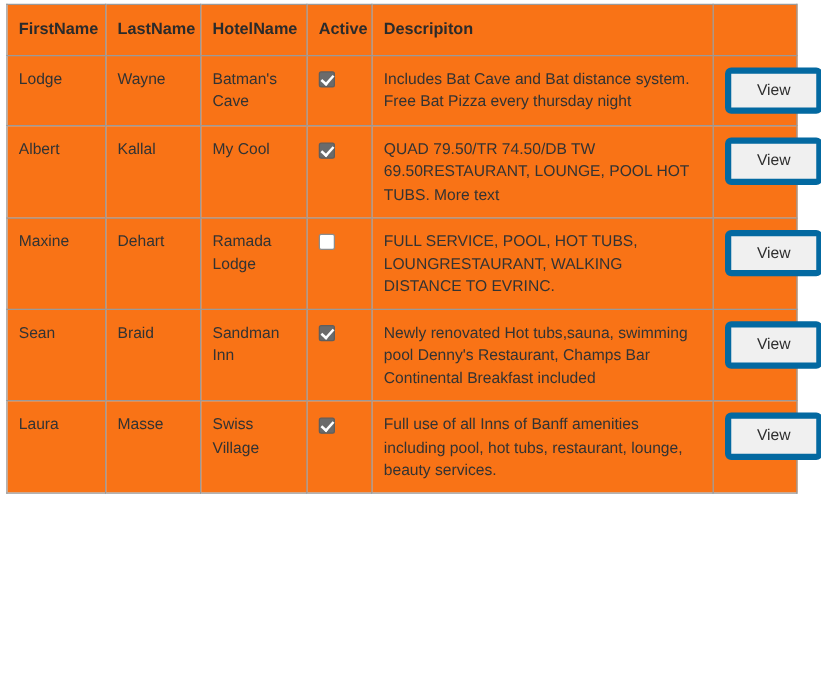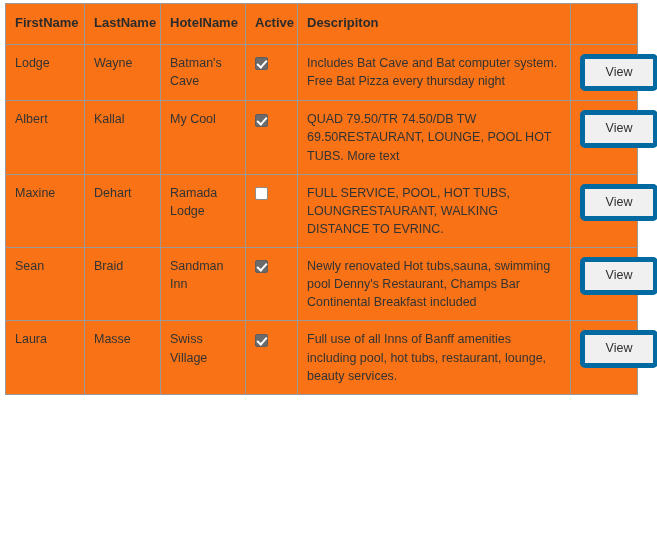--- a/index.html
+++ b/index.html
@@ -145,21 +145,21 @@
         <th>Descripiton</th>
         <th class="hdr-blank"></th>
       </tr>
     </thead>
     <tbody id="grid-body">
         <tr>
           <td class="cell-first hl">Lodge</td>
           <td class="cell-last hl">Wayne</td>
           <td class="cell-hotel hl">Batman's Cave</td>
           <td class="cell-active"><span class="cbx checked"></span></td>
-          <td class="cell-desc hl">Includes Bat Cave and Bat computer system. Free Bat Pizza every thursday night</td>
+          <td class="cell-desc hl">Includes Bat Cave and Bat distance system. Free Bat Pizza every thursday night</td>
           <td class="cell-action"><span class="view-btn">View</span></td>
         </tr>
         <tr>
           <td class="cell-first hl">Albert</td>
           <td class="cell-last hl">Kallal</td>
           <td class="cell-hotel hl">My Cool</td>
           <td class="cell-active"><span class="cbx checked"></span></td>
           <td class="cell-desc hl">QUAD 79.50/TR 74.50/DB TW 69.50RESTAURANT, LOUNGE, POOL HOT TUBS. More text</td>
           <td class="cell-action"><span class="view-btn">View</span></td>
         </tr>

